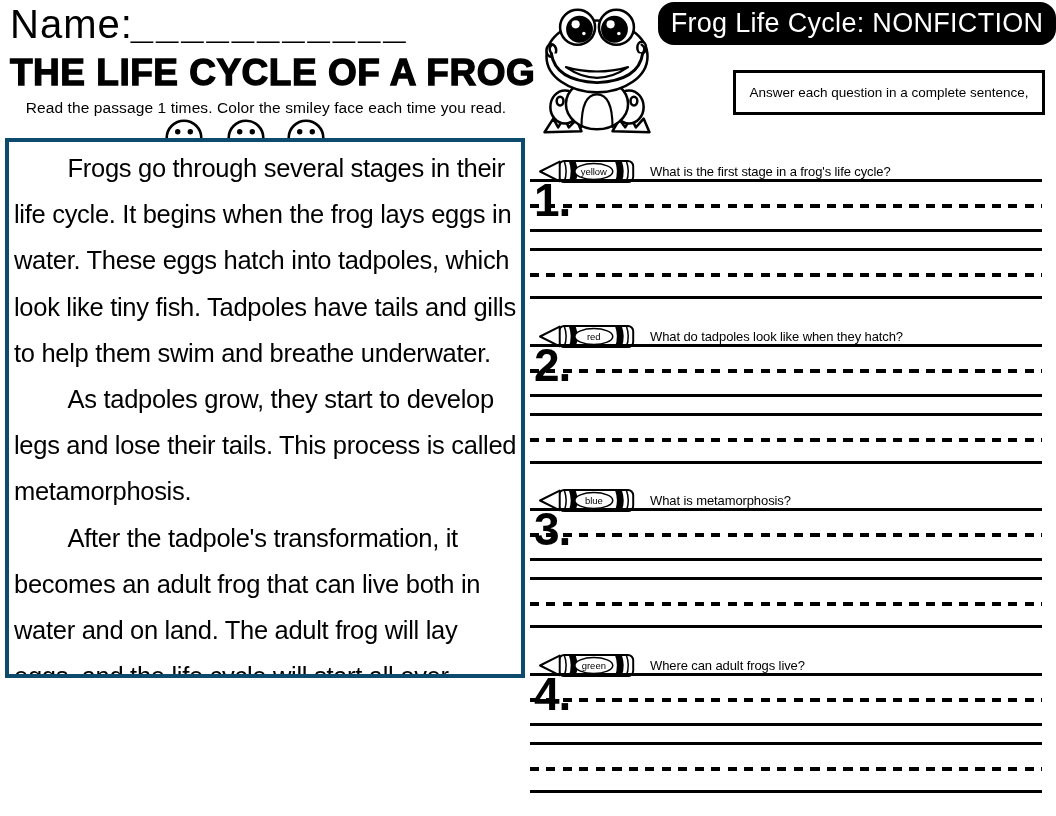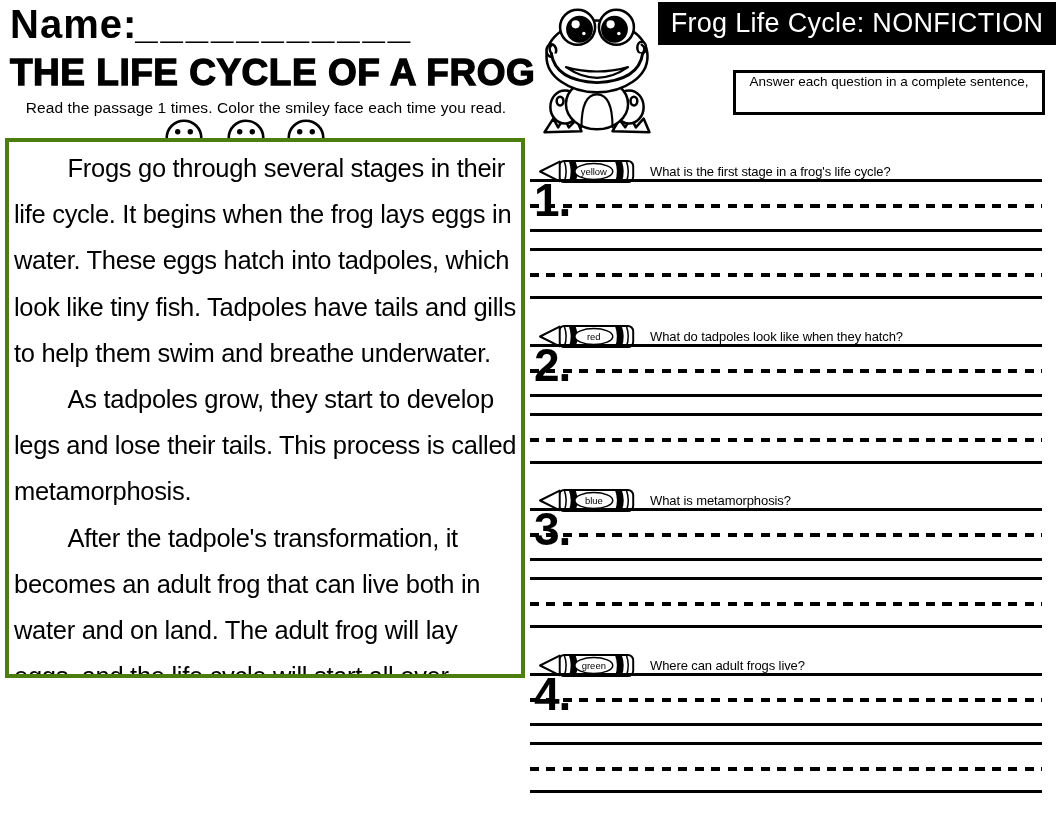--- a/index.html
+++ b/index.html
@@ -1,48 +1,48 @@
 <!DOCTYPE html>
 <html><head>
 <meta charset="utf-8">
 <style>
   html,body{margin:0;padding:0;background:#fff;}
   .sheet{position:relative;width:1056px;height:816px;background:#ffffff;
          font-family:"Liberation Sans",sans-serif;color:#000;overflow:hidden;}
 
   
   .name-row{position:absolute;left:10px;top:2px;white-space:nowrap;}
-  .name-label{font-size:40px;font-weight:bold;letter-spacing:1px;}
+  .name-label{font-size:40px;font-weight:normal;letter-spacing:1px;}
   .name-line{font-size:40px;font-weight:bold;letter-spacing:3px;font-style:italic;}
 
   .title{position:absolute;left:10px;top:52px;width:514px;text-align:left;
          font-size:37px;font-weight:bold;white-space:nowrap;
          -webkit-text-stroke:1.3px #000;letter-spacing:0.5px;}
 
   .subtitle{position:absolute;left:8px;top:99px;width:516px;text-align:center;
             font-size:15.5px;letter-spacing:0.1px;}
 
   .smiley{position:absolute;top:118px;width:40px;height:40px;}
   .sm1{left:164px}.sm2{left:226px}.sm3{left:286px}
 
   .passage-box{position:absolute;left:5px;top:138px;width:520px;height:540px;
-               border:4px solid #4d7c0f;box-sizing:border-box;background:#fff;overflow:hidden;}
+               border:4px solid #0c4a6e;box-sizing:border-box;background:#fff;overflow:hidden;}
   .passage-box p{margin:0;padding:0 2px 0 5px;font-size:25.5px;line-height:46.2px;
                  text-indent:2.1em;letter-spacing:-0.3px;}
   .passage-box p:first-child{margin-top:3px;}
 
   
   .frog{position:absolute;left:538px;top:3px;}
 
   .banner{position:absolute;left:658px;top:2px;width:398px;height:43px;background:#000;
           color:#fff;display:flex;align-items:center;justify-content:center;
-          font-size:27px;letter-spacing:0.3px;white-space:nowrap;}
+          font-size:27px;letter-spacing:0.3px;white-space:nowrap;border-radius:16px;}
 
   .instr-box{position:absolute;left:733px;top:70px;width:312px;height:45px;
-             border:3px solid #000;box-sizing:border-box;display:flex;flex-direction:row;
+             border:3px solid #000;box-sizing:border-box;display:flex;flex-direction:column;
              justify-content:center;text-align:center;font-size:13.5px;line-height:17px;}
 
   .q{position:absolute;left:530px;width:512px;height:164px;}
   .qp1{top:144px}.qp2{top:309px}.qp3{top:473px}.qp4{top:638px}
 
   .q-header{position:absolute;left:7px;top:1px;height:29px;display:flex;align-items:center;gap:13px;margin-top:12px;}
   .q-text{font-size:13px;letter-spacing:-0.1px;white-space:nowrap;}
 
   .ln{position:absolute;left:0;right:0;}
   .solid{height:3px;background:#000;}

